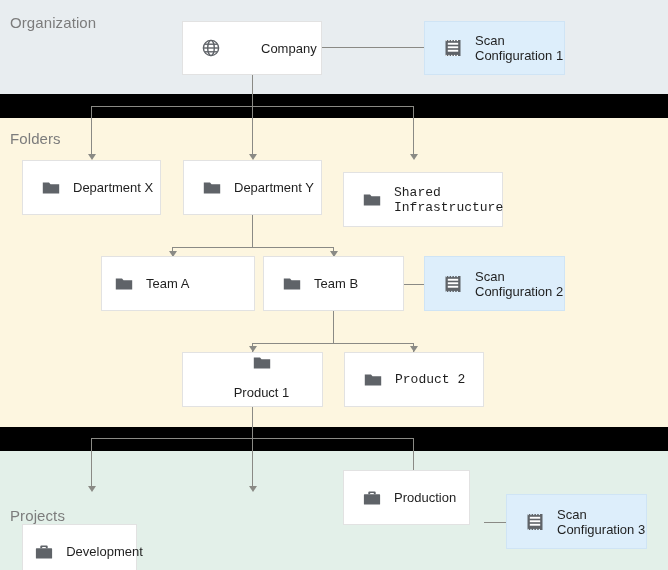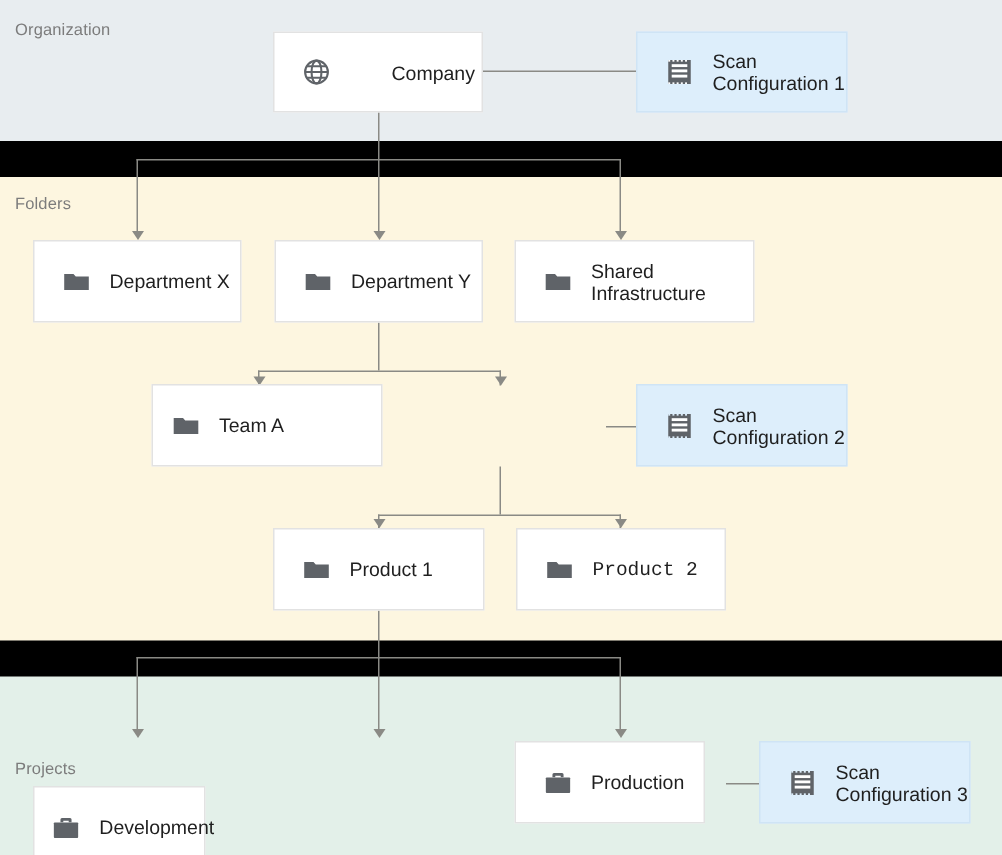--- a/index.html
+++ b/index.html
@@ -19,21 +19,21 @@
     position: absolute;
     left: 0;
     width: 668px;
   }
   .band-org      { top: 0px;   height: 94px;  background: #e8edf0; }
   .band-folders  { top: 118px; height: 309px; background: #fdf6e0; }
   .band-projects { top: 451px; height: 119px; background: #e3f0e9; }
 
   .band-label {
     position: absolute;
-    font-size: 11px;
+    font-size: 15px;
     color: #7c7c7c;
     letter-spacing: 0.1px;
     white-space: nowrap;
   }
 
   .node {
     position: absolute;
     box-sizing: border-box;
     background: #ffffff;
     border: 1px solid #e2e2e2;
@@ -185,39 +185,47 @@
 
   <div class="node" style="left:183px; top:160px; width:139px; height:55px;">
     <span class="icon">
       <svg viewBox="0 0 20 20" width="20" height="20">
         <path d="M1.8 4.6h6.2l1.5 1.7h8.7v9.1H1.8z" fill="#5f6368"></path>
       </svg>
     </span>
     <span class="node-label">Department Y</span>
   </div>
 
-  <div class="node" style="left:343px; top:160px; width:160px; height:55px;">
+  <div class="node" style="left:343px; top:172px; width:160px; height:55px;font-family:Liberation Mono, monospace;">
     <span class="icon">
       <svg viewBox="0 0 20 20" width="20" height="20">
         <path d="M1.8 4.6h6.2l1.5 1.7h8.7v9.1H1.8z" fill="#5f6368"></path>
       </svg>
     </span>
     <span class="node-label">Shared
 Infrastructure</span>
   </div>
 
   <div class="node" style="left:101px; top:256px; width:154px; height:55px;padding-left:12px;">
     <span class="icon">
       <svg viewBox="0 0 20 20" width="20" height="20">
         <path d="M1.8 4.6h6.2l1.5 1.7h8.7v9.1H1.8z" fill="#5f6368"></path>
       </svg>
     </span>
     <span class="node-label">Team A</span>
   </div>
 
+  <div class="node" style="left:263px; top:256px; width:141px; height:55px;">
+    <span class="icon">
+      <svg viewBox="0 0 20 20" width="20" height="20">
+        <path d="M1.8 4.6h6.2l1.5 1.7h8.7v9.1H1.8z" fill="#5f6368"></path>
+      </svg>
+    </span>
+    <span class="node-label">Team B</span>
+  </div>
 
   <div class="node scan" style="left:424px; top:256px; width:141px; height:55px;">
     <span class="icon">
       <svg viewBox="0 0 20 20" width="20" height="20">
         <rect x="2.5" y="2" width="15" height="16" fill="#5f6368"></rect>
         <rect x="4.8" y="4.8" width="10.4" height="1.9" fill="#ffffff"></rect>
         <rect x="4.8" y="8.3" width="10.4" height="1.9" fill="#ffffff"></rect>
         <rect x="4.8" y="11.8" width="10.4" height="1.9" fill="#ffffff"></rect>
         <rect x="2.5" y="2" width="1.3" height="1.1" fill="#ddeefb"></rect>
         <rect x="5.3" y="2" width="1.3" height="1.1" fill="#ddeefb"></rect>
@@ -228,21 +236,21 @@
         <rect x="5.3" y="16.9" width="1.3" height="1.1" fill="#ddeefb"></rect>
         <rect x="8.1" y="16.9" width="1.3" height="1.1" fill="#ddeefb"></rect>
         <rect x="10.9" y="16.9" width="1.3" height="1.1" fill="#ddeefb"></rect>
         <rect x="13.7" y="16.9" width="1.3" height="1.1" fill="#ddeefb"></rect>
       </svg>
     </span>
     <span class="node-label">Scan
 Configuration 2</span>
   </div>
 
-  <div class="node" style="left:182px; top:352px; width:141px; height:55px;">
+  <div class="node" style="left:182px; top:352px; width:141px; height:55px;flex-direction:column;">
     <span class="icon">
       <svg viewBox="0 0 20 20" width="20" height="20">
         <path d="M1.8 4.6h6.2l1.5 1.7h8.7v9.1H1.8z" fill="#5f6368"></path>
       </svg>
     </span>
     <span class="node-label">Product 1</span>
   </div>
 
   <div class="node" style="left:344px; top:352px; width:140px; height:55px;font-family:Liberation Mono, monospace;">
     <span class="icon">
@@ -257,21 +265,21 @@
     <span class="icon">
       <svg viewBox="0 0 20 20" width="20" height="20">
         <path d="M7.3 3.4h5.4a1 1 0 0 1 1 1v1.8h-1.9V5.1H8.2v1.1H6.3V4.4a1 1 0 0 1 1-1z" fill="#5f6368"></path>
         <rect x="1.9" y="6.3" width="16.2" height="10.3" rx="0.6" fill="#5f6368"></rect>
       </svg>
     </span>
     <span class="node-label">Development</span>
   </div>
 
 
-  <div class="node" style="left:343px; top:494px; width:127px; height:55px;">
+  <div class="node" style="left:343px; top:470px; width:127px; height:55px;">
     <span class="icon">
       <svg viewBox="0 0 20 20" width="20" height="20">
         <path d="M7.3 3.4h5.4a1 1 0 0 1 1 1v1.8h-1.9V5.1H8.2v1.1H6.3V4.4a1 1 0 0 1 1-1z" fill="#5f6368"></path>
         <rect x="1.9" y="6.3" width="16.2" height="10.3" rx="0.6" fill="#5f6368"></rect>
       </svg>
     </span>
     <span class="node-label">Production</span>
   </div>
 
   <div class="node scan" style="left:506px; top:494px; width:141px; height:55px;">

